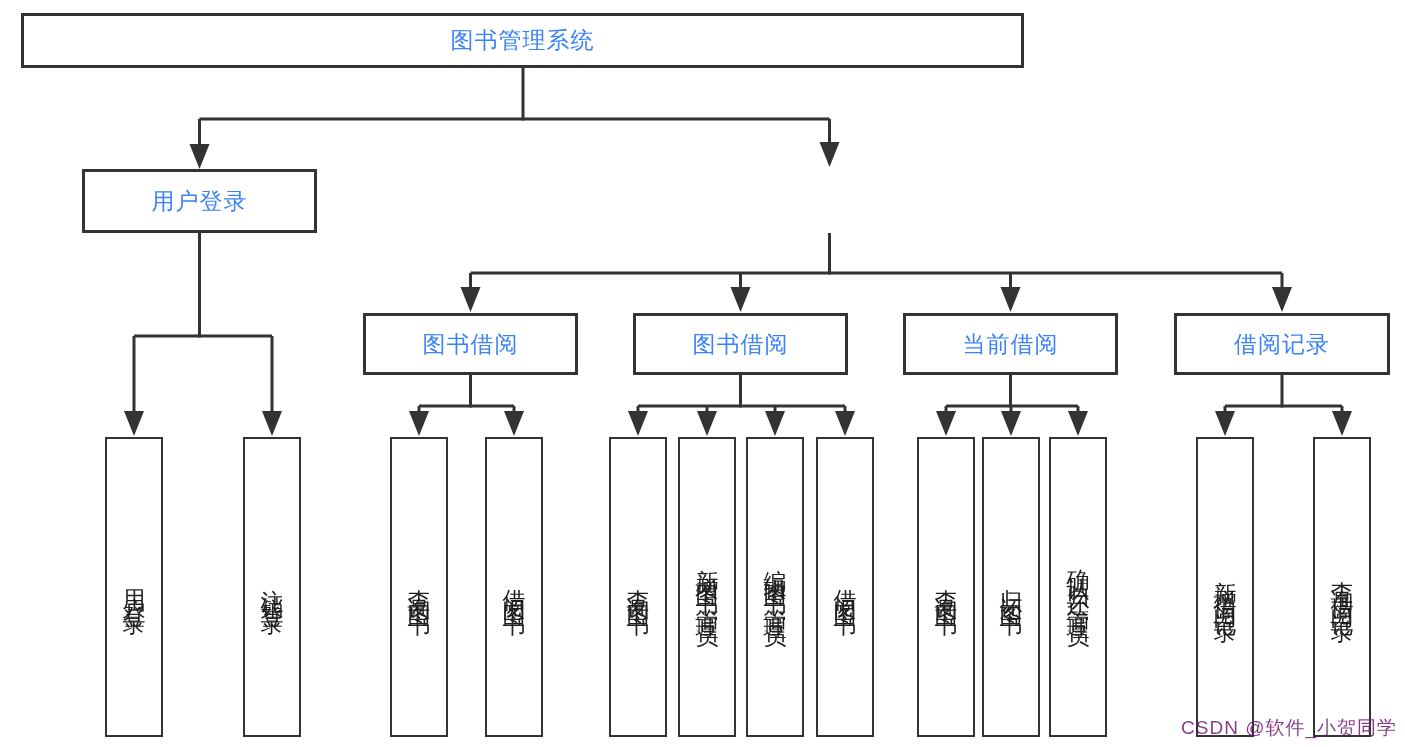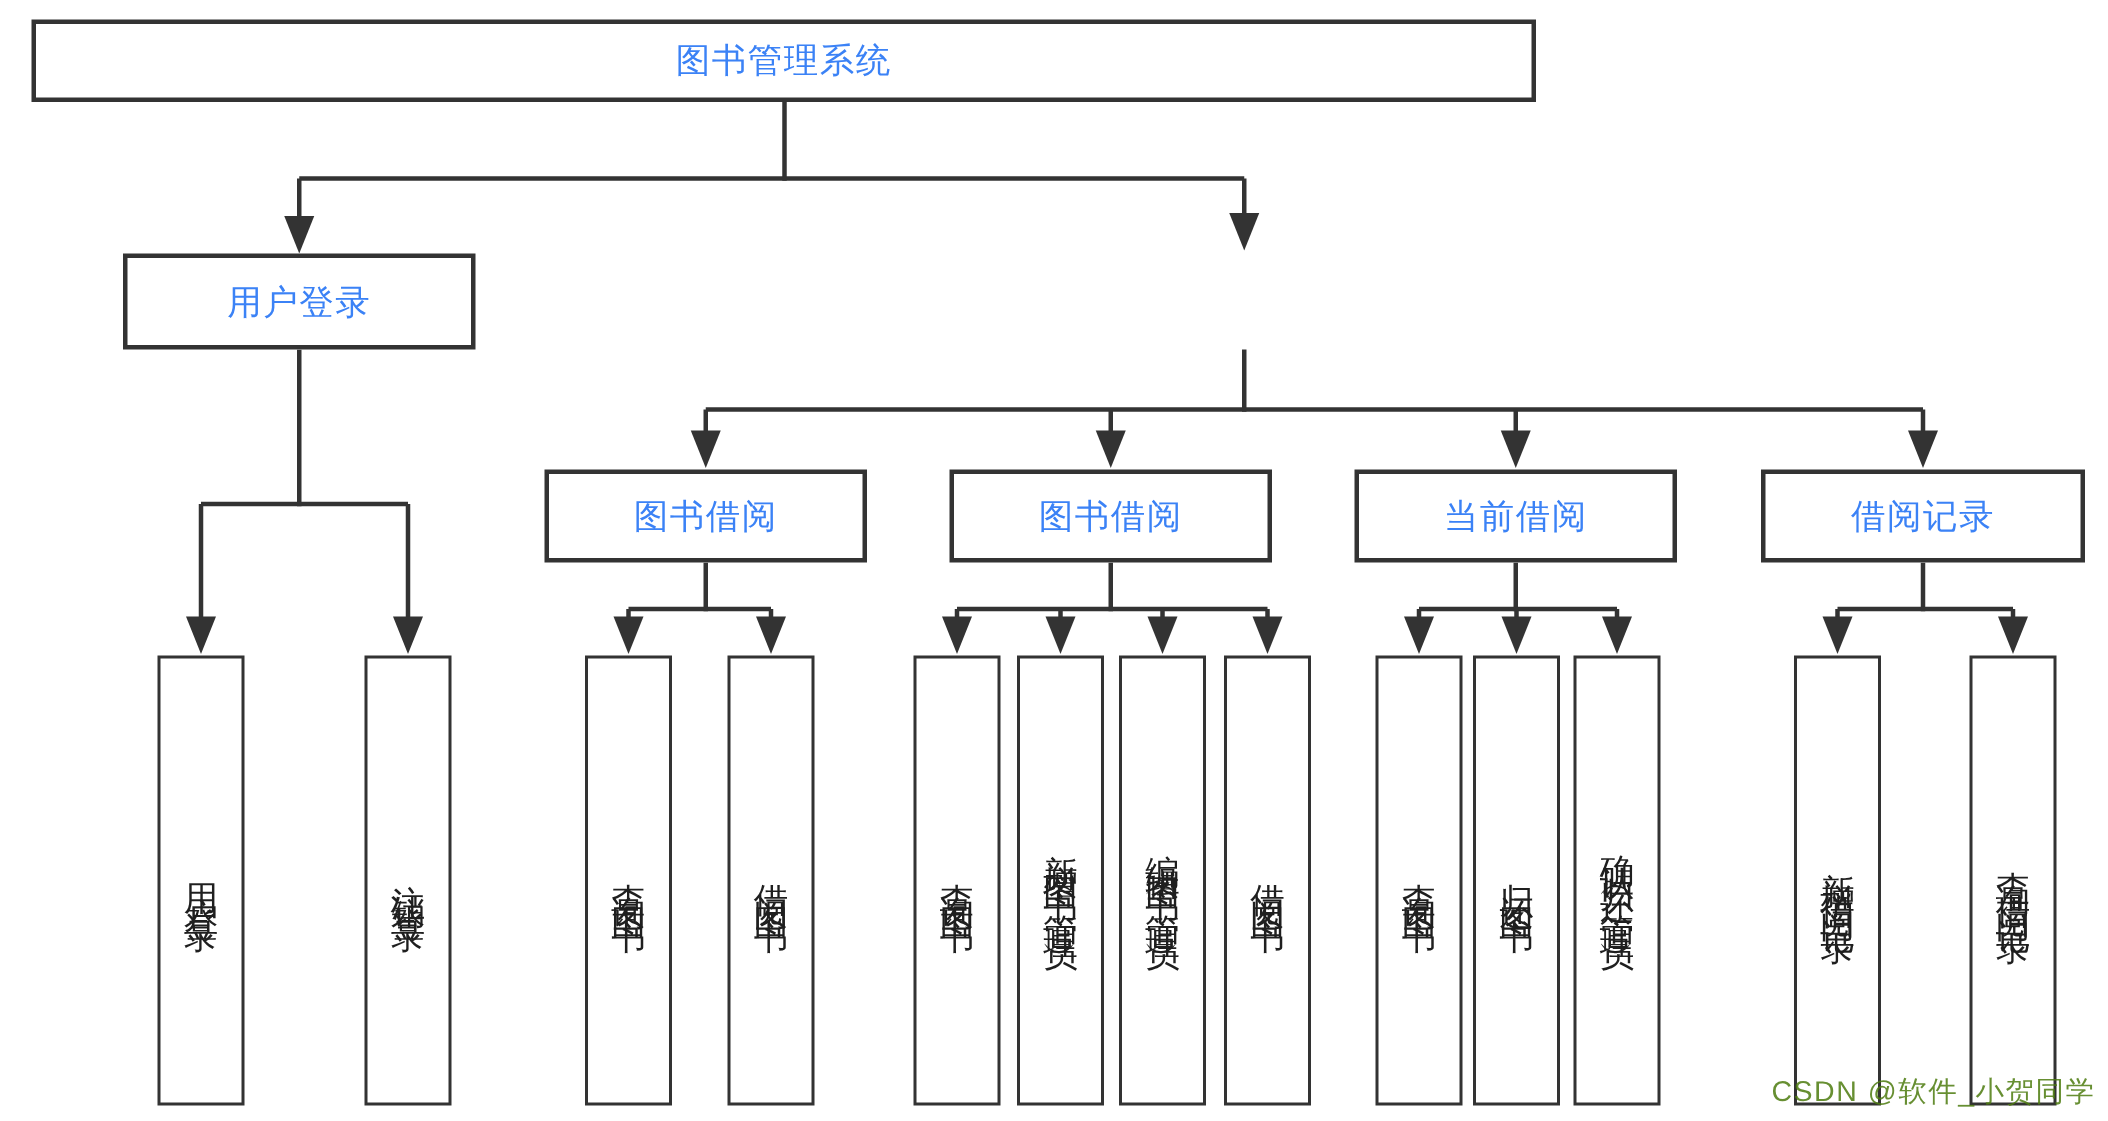--- a/index.html
+++ b/index.html
@@ -52,21 +52,21 @@
     letter-spacing: 8px;
     color: #1f1f1f;
     line-height: 1;
     white-space: nowrap;
   }
   .watermark {
     position: absolute;
     right: 8px;
     bottom: 6px;
     font-size: 19px;
-    color: #4d7c0f;
+    color: #701a75;
     letter-spacing: 1px;
     z-index: 3;
     opacity: 0.85;
   }
 </style>
 </head>
 <body>
 
 <div id="canvas">
 

